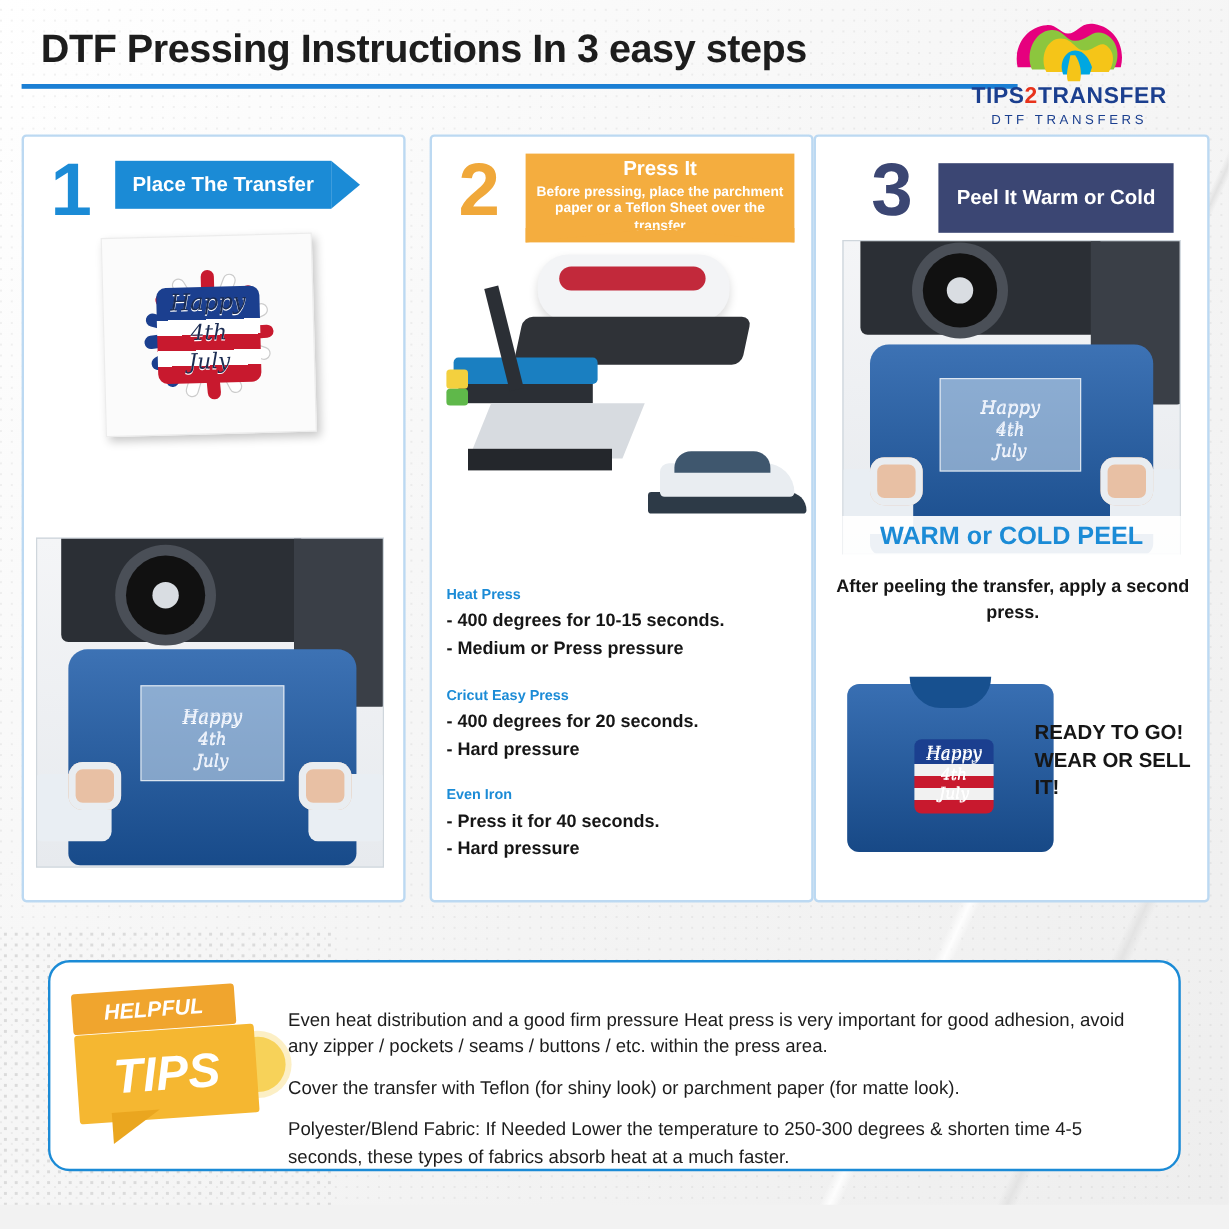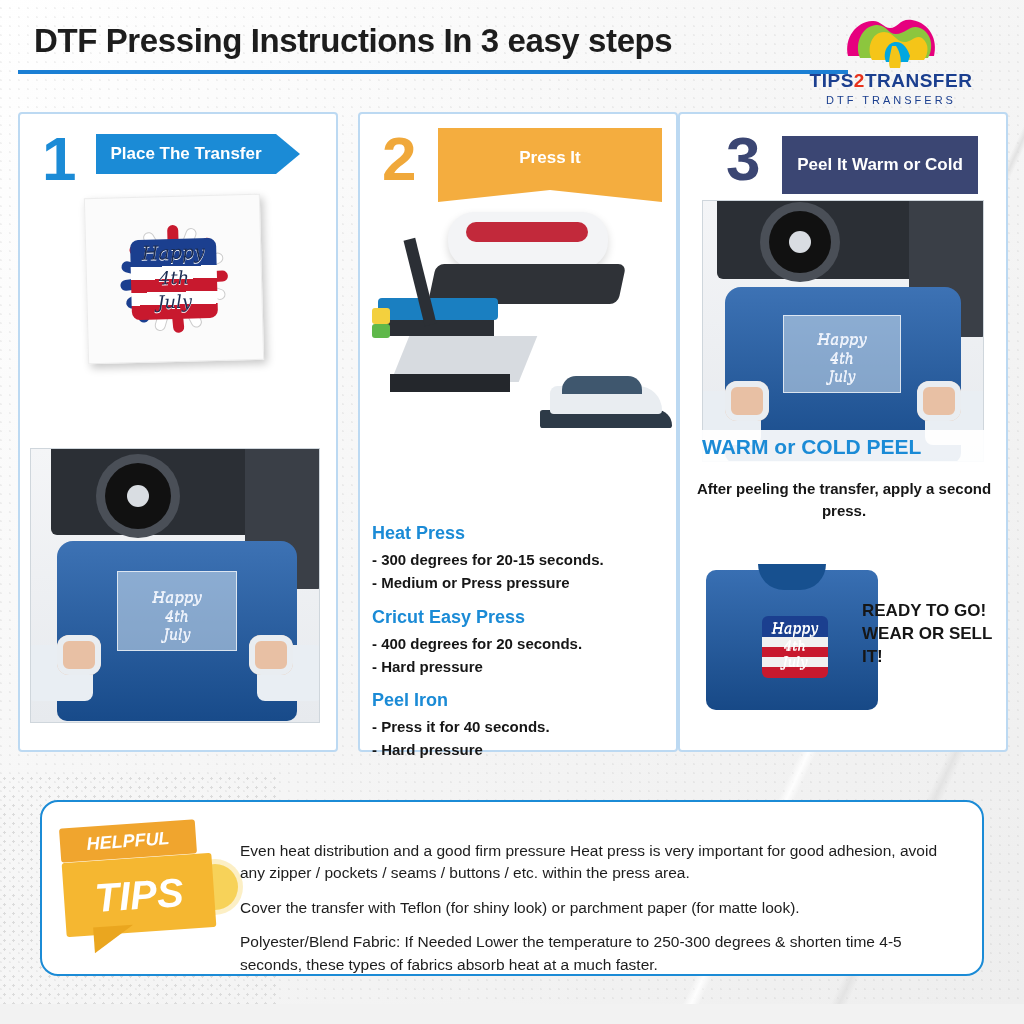--- a/index.html
+++ b/index.html
@@ -93,21 +93,21 @@
   }
   .s1-cap {
     position: absolute; left: 30px; top: 374px; width: 296px;
     text-align: center; font-size: 15px; font-weight: bold; color: #161616; line-height: 1.4;
   }
 
   
   .s2-num { left: 382px; top: 128px; color: #f0a83a; }
   .s2-banner {
     left: 438px; top: 128px; width: 224px; min-height: 62px;
-    background: #f4ad3f; font-size: 16px; padding: 20px 6px 6px;
+    background: #f4ad3f; font-size: 16px; padding: 3px 6px 6px;
   }
   .s2-banner .b-title { font-size: 17px; margin-bottom: 2px; }
   .s2-banner .b-sub { font-size: 11.5px; line-height: 1.25; font-weight: bold; }
   .s2-banner:after {
     content: ""; position: absolute; right: -0px; top: 62px;
     border-left: 112px solid #f4ad3f; border-right: 112px solid #f4ad3f;
     border-bottom: 12px solid transparent;
   }
 
   
@@ -162,33 +162,33 @@
   .teflon {
     position: absolute; background: rgba(210,225,240,.55);
     border: 1px solid rgba(255,255,255,.7);
   }
 
   
   .peel-bar {
     position: absolute; left: 702px; top: 430px; width: 282px; height: 34px;
     background: rgba(255,255,255,.92);
     color: #1b8bd6; font-weight: bold; font-size: 21px;
-    text-align: left; line-height: 34px;
+    text-align: center; line-height: 34px;
   }
   .s3-cap {
     position: absolute; left: 694px; top: 478px; width: 300px; text-align: center;
     font-size: 15px; font-weight: bold; color: #161616; line-height: 1.45;
   }
 
   
   .art2 { position: absolute; left: 360px; top: 198px; width: 316px; height: 256px; }
 
   
   .instr { position: absolute; left: 372px; width: 300px; }
-  .instr h4 { font-size: 18px; color: #1b8bd6; margin-bottom: 5px; margin-top: 35px; }
+  .instr h4 { font-size: 12px; color: #1b8bd6; margin-bottom: 5px; }
   .instr p { font-size: 15px; font-weight: bold; color: #161616; line-height: 1.5; }
   .i-heat   { top: 488px; }
   .i-cricut { top: 572px; }
   .i-iron   { top: 655px; }
 
   
   .folded { position: absolute; left: 706px; top: 560px; width: 172px; height: 160px; }
   .ready {
     position: absolute; left: 862px; top: 600px; width: 140px;
     font-size: 17px; font-weight: bold; color: #161616; line-height: 1.35;
@@ -302,20 +302,21 @@
     <div class="sleeve" style="left:-4px; top:196px; width:66px; height:56px;"></div>
     <div class="hand" style="left:26px; top:186px; width:44px; height:40px;"></div>
     <div class="sleeve" style="right:-4px; top:196px; width:66px; height:56px;"></div>
     <div class="hand" style="right:26px; top:186px; width:44px; height:40px;"></div>
   </div>
 
   <div class="col col2"></div>
   <div class="step-num s2-num">2</div>
   <div class="banner s2-banner">
     <div class="b-title">Press It</div>
+    <div class="b-sub">Before pressing, place the parchment paper or a Teflon Sheet over the transfer</div>
   </div>
 
   <div class="art2">
 
     <div style="position:absolute; left:88px; top:14px; width:160px; height:56px; background:#f3f4f6; border-radius:26px; box-shadow:0 4px 8px rgba(0,0,0,.15);">
       <div style="position:absolute; left:18px; top:10px; width:122px; height:20px; background:#c2293b; border-radius:12px;"></div>
     </div>
     <div style="position:absolute; left:72px; top:66px; width:190px; height:40px; background:#2f3237; border-radius:8px; transform:skewX(-12deg);"></div>
 
     <div style="position:absolute; left:18px; top:100px; width:120px; height:22px; background:#1a7fc1; border-radius:4px;"></div>
@@ -328,30 +329,30 @@
 
     <div style="position:absolute; right:4px; bottom:26px; width:132px; height:58px;">
       <div style="position:absolute; left:0; bottom:0; width:132px; height:18px; background:#2d3a47; border-radius:3px 16px 3px 3px;"></div>
       <div style="position:absolute; left:10px; bottom:14px; width:112px; height:28px; background:#e9edf1; border-radius:8px 26px 4px 4px;"></div>
       <div style="position:absolute; left:22px; bottom:34px; width:80px; height:18px; background:#3f576e; border-radius:14px 14px 0 0;"></div>
     </div>
   </div>
 
   <div class="instr i-heat">
     <h4>Heat Press</h4>
-    <p>- 300 degrees for 20-15 seconds.</p>
+    <p>- 400 degrees for 10-15 seconds.</p>
     <p>- Medium or Press pressure</p>
   </div>
   <div class="instr i-cricut">
     <h4>Cricut Easy Press</h4>
     <p>- 400 degrees for 20 seconds.</p>
     <p>- Hard pressure</p>
   </div>
   <div class="instr i-iron">
-    <h4>Peel Iron</h4>
+    <h4>Even Iron</h4>
     <p>- Press it for 40 seconds.</p>
     <p>- Hard pressure</p>
   </div>
 
   <div class="col col3"></div>
   <div class="step-num s3-num">3</div>
   <div class="banner s3-banner">Peel It Warm or Cold</div>
 
   <div class="photo press-photo-3">
     <div class="pressbg"></div>

